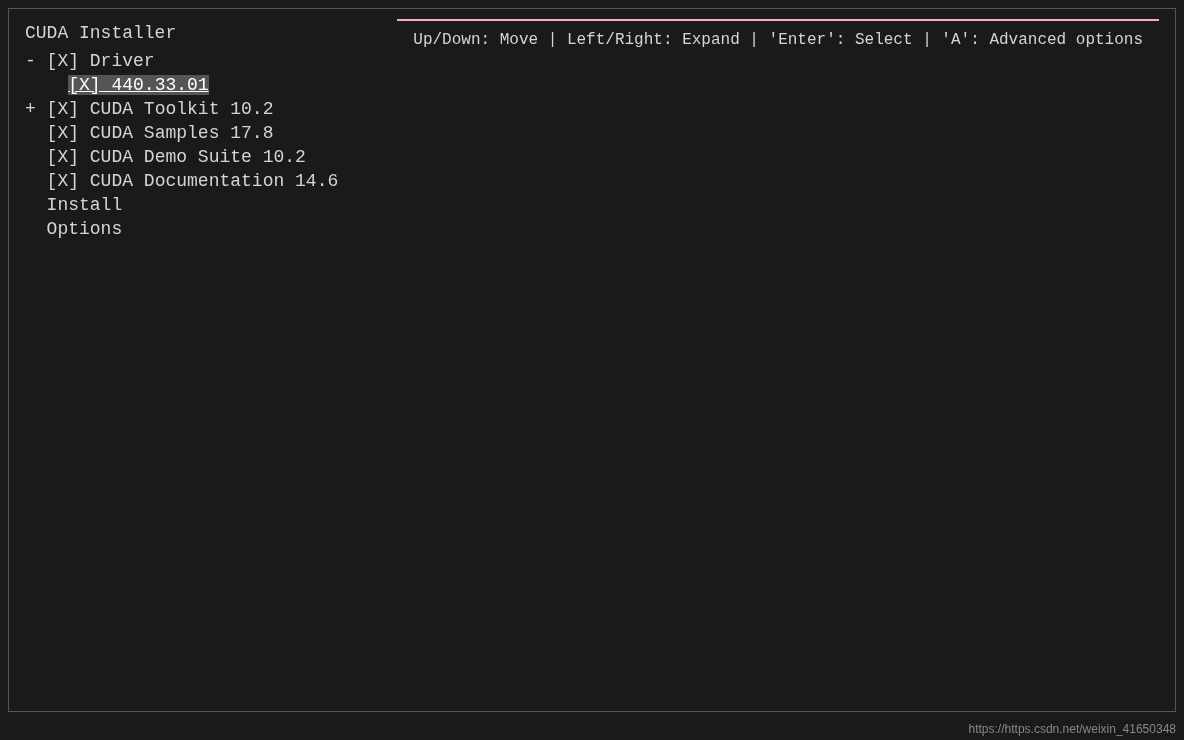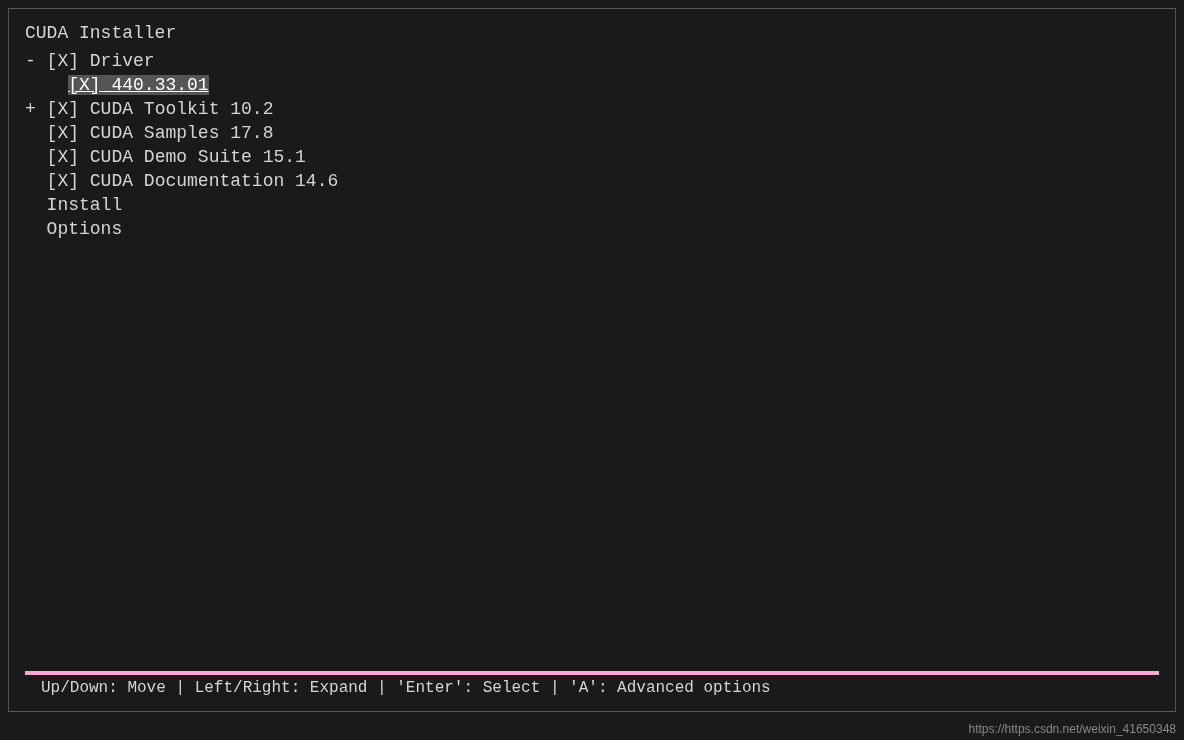--- a/index.html
+++ b/index.html
@@ -21,21 +21,21 @@
     }
 
     #terminal-window {
       flex: 1;
       border: 1px solid #555;
       margin: 8px;
       padding: 10px 16px;
       background: #1a1a1a;
       position: relative;
       display: flex;
-      flex-direction: column;
+      flex-direction: row;
     }
 
     #content-area {
       flex: 1;
       padding-top: 4px;
     }
 
     .title-line {
       margin-bottom: 8px;
       color: #d4d4d4;
@@ -54,22 +54,22 @@
 
     .highlighted {
       background: #555555;
       color: #ffffff;
       display: inline;
       text-decoration: underline;
     }
 
     #status-bar {
       background: #1a1a1a;
-      border-top: 4px solid #f9a8d4;
-      padding: 4px 16px;
+      border-top: 2px solid #f9a8d4;
+      padding: 10px 16px;
       font-size: 16px;
       color: #d4d4d4;
       white-space: pre;
     }
 
     #watermark {
       text-align: right;
       padding: 2px 8px 4px 0;
       font-size: 12px;
       color: #888;
@@ -93,21 +93,21 @@
 
     <div class="menu-item">
       <span>+ </span><span>[X]</span><span> CUDA Toolkit 10.2</span>
     </div>
 
     <div class="menu-item">
       <span>  </span><span>[X]</span><span> CUDA Samples 17.8</span>
     </div>
 
     <div class="menu-item">
-      <span>  </span><span>[X]</span><span> CUDA Demo Suite 15.1</span>
+      <span>  </span><span>[X]</span><span> CUDA Demo Suite 10.2</span>
     </div>
 
     <div class="menu-item">
       <span>  </span><span>[X]</span><span> CUDA Documentation 14.6</span>
     </div>
 
     <div class="menu-item">
       <span>  </span><span>Install</span>
     </div>
 

